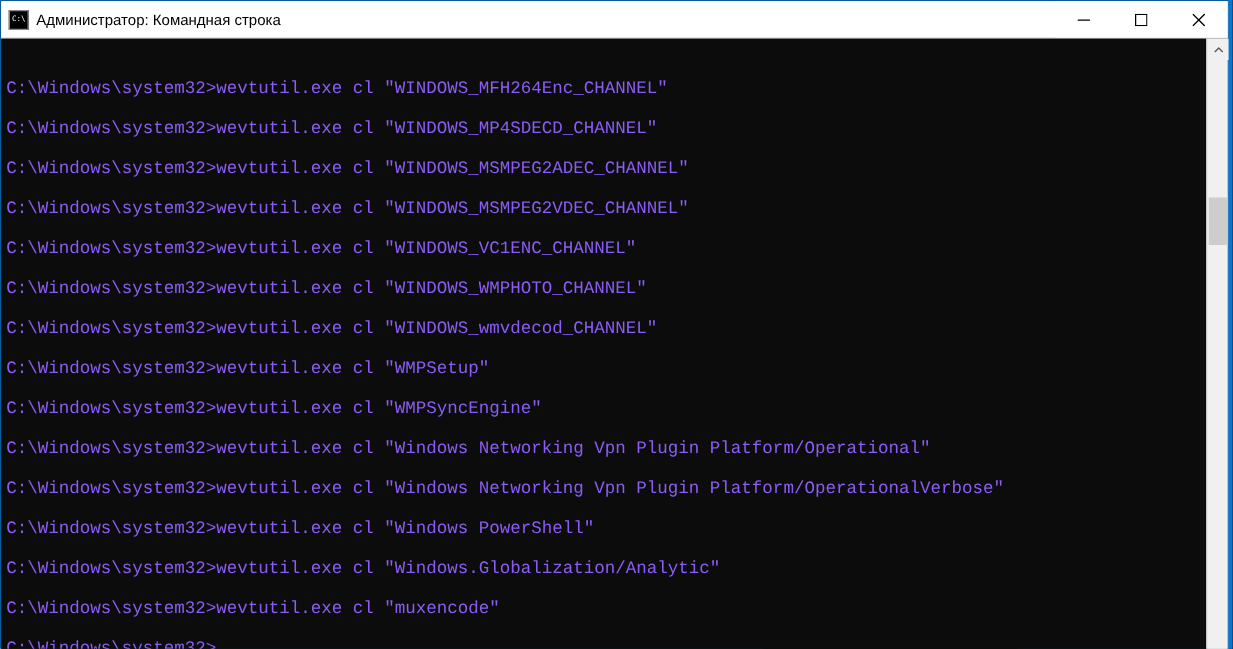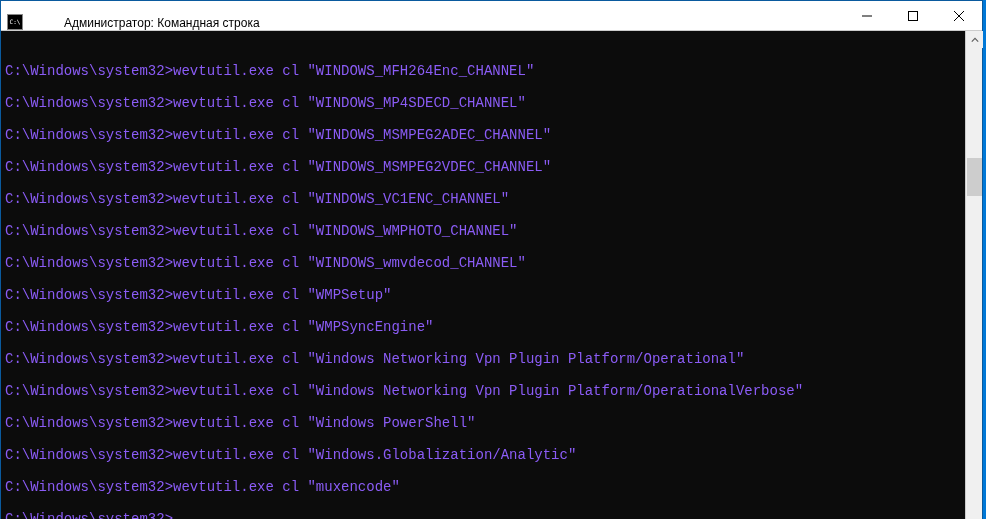--- a/index.html
+++ b/index.html
@@ -23,24 +23,23 @@
       height: 519px;
       background: #fff;
       border: 1px solid #0a5a9e;
       display: flex;
       flex-direction: column;
     }
     .titlebar {
       height: 30px;
       background: #fff;
       display: flex;
-      align-items: flex-end;
+      align-items: center;
       padding-left: 6px;
       border-bottom: 1px solid #ccc;
-      gap: 35px;
     }
     .titlebar-icon {
       width: 16px;
       height: 16px;
       margin-right: 6px;
       display: flex;
       align-items: center;
       justify-content: center;
       font-size: 9px;
       background: #000;

